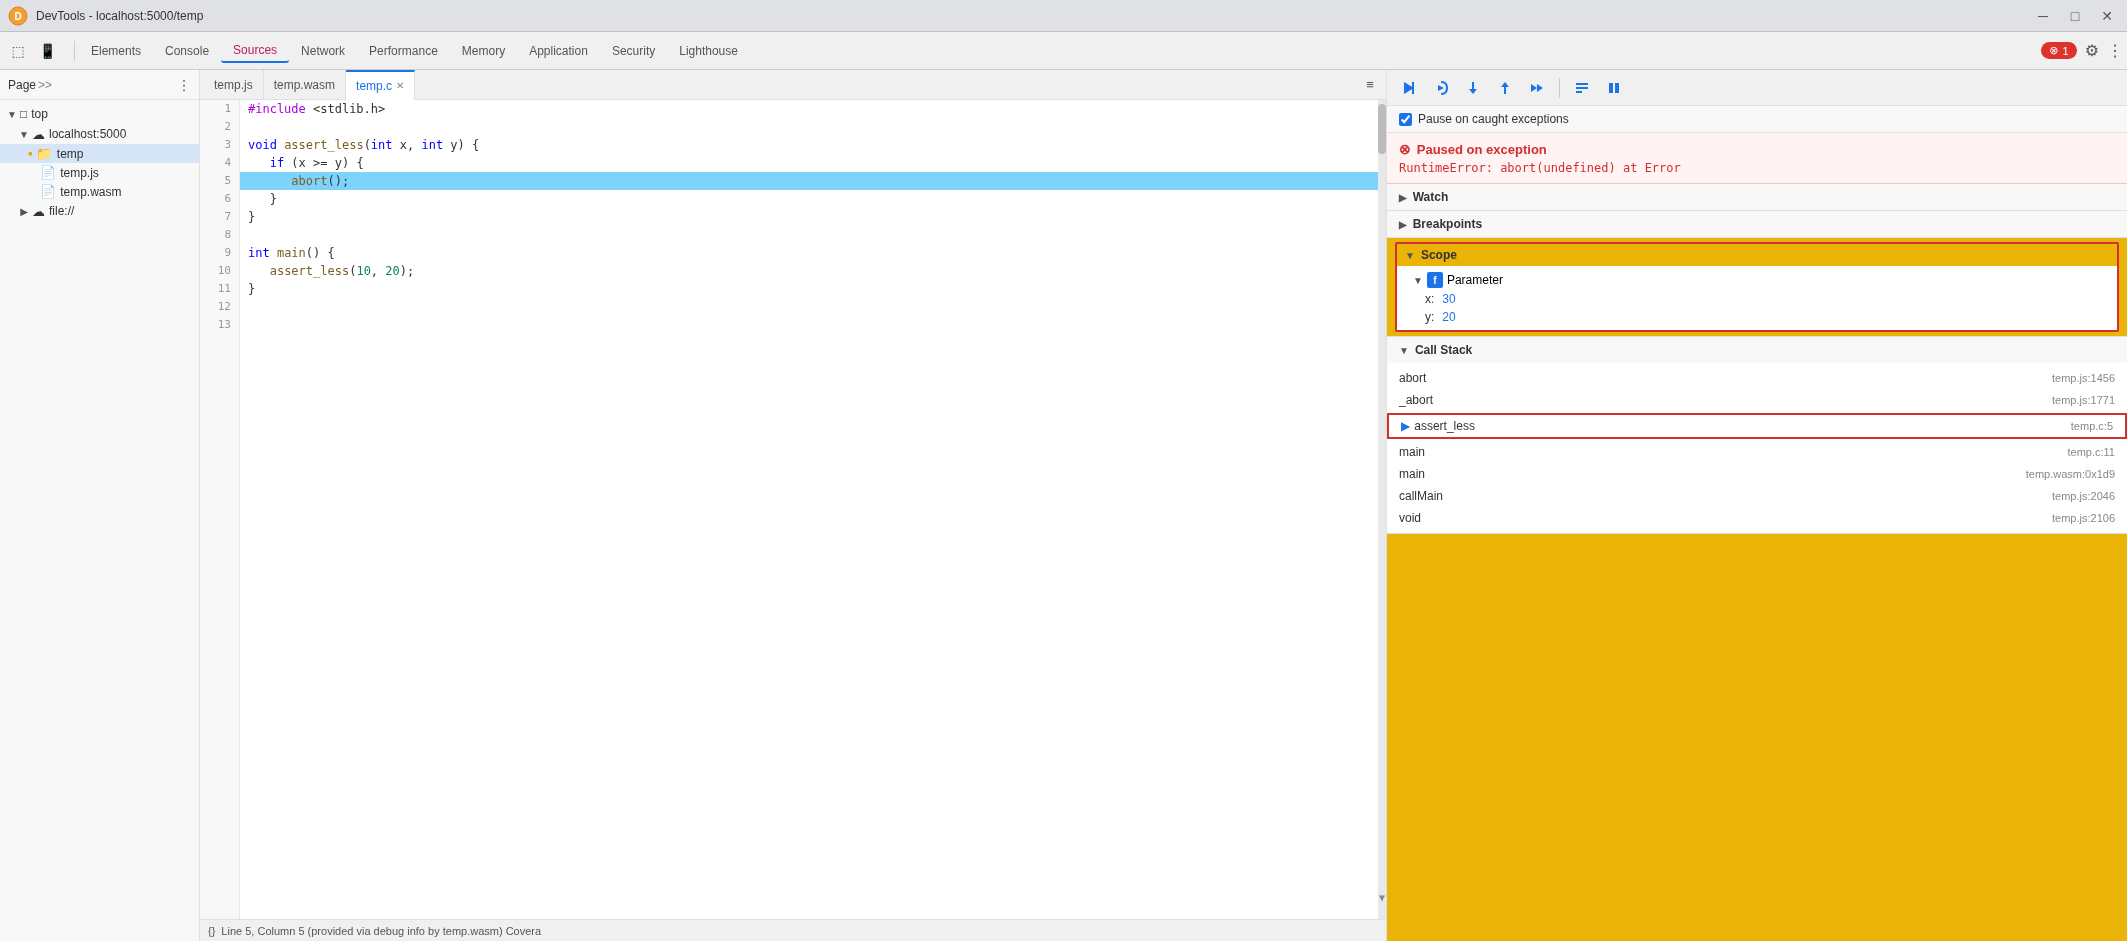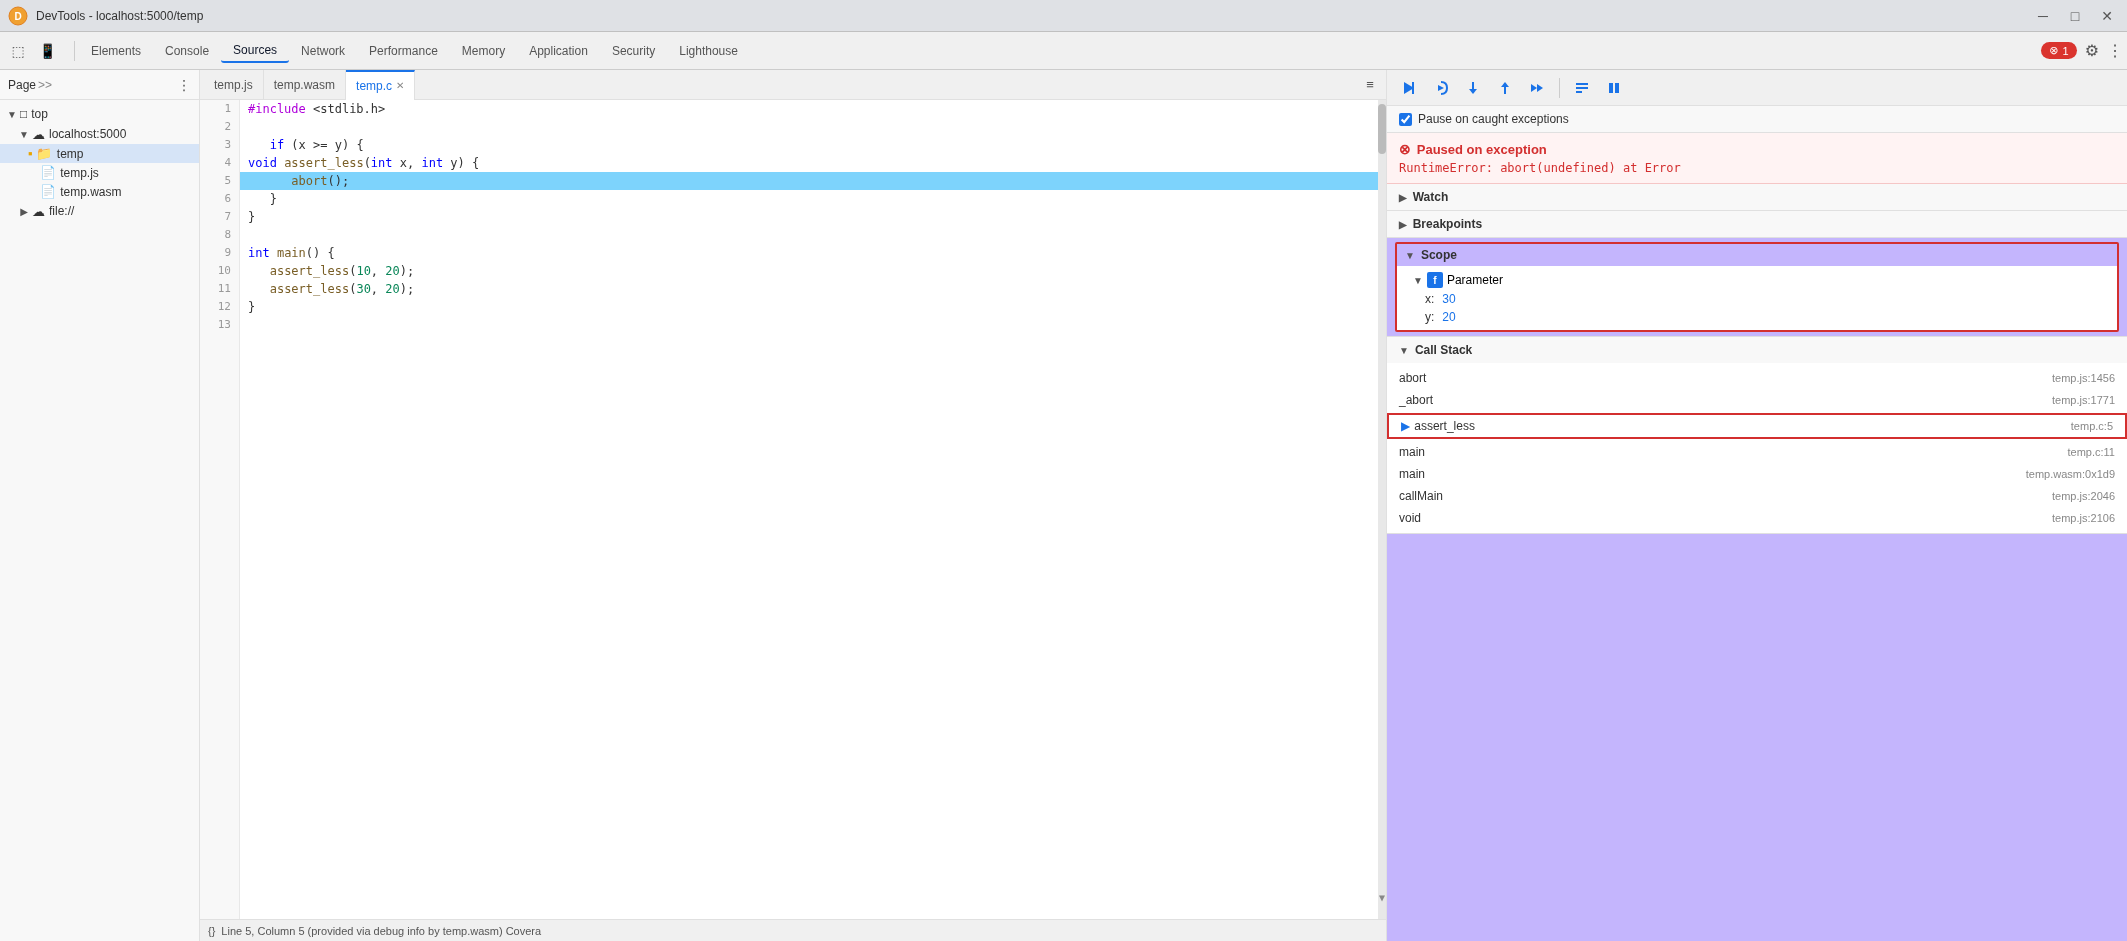--- a/index.html
+++ b/index.html
@@ -19,21 +19,21 @@
     
     .topnav {
       display: flex; align-items: center;
       background: #f0f0f0; height: 38px;
       border-bottom: 1px solid #ccc; padding: 0 4px;
     }
     .topnav-icons { display: flex; align-items: center; gap: 2px; margin-right: 8px; }
     .topnav-icon { width: 28px; height: 28px; display: flex; align-items: center; justify-content: center; cursor: pointer; border-radius: 3px; font-size: 14px; color: #555; }
     .topnav-divider { width: 1px; height: 20px; background: #ccc; margin: 0 4px; }
     .topnav-tab { padding: 4px 12px; font-size: 12px; color: #555; cursor: pointer; border-radius: 3px; }
-    .topnav-tab.active { color: #0f172a; border-bottom: 2px solid #1a73e8; }
+    .topnav-tab.active { color: #be185d; border-bottom: 2px solid #1a73e8; }
     .topnav-right { margin-left: auto; display: flex; align-items: center; gap: 8px; }
     .error-badge {
       display: flex; align-items: center; gap: 4px;
       background: #da342e; color: white; border-radius: 10px;
       padding: 2px 8px; font-size: 11px;
     }
     .settings-icon { font-size: 16px; color: #555; cursor: pointer; }
 
     
     .main-layout { display: flex; height: calc(100vh - 70px); }
@@ -97,21 +97,21 @@
     .inc { color: #af00db; }
 
     .code-status {
       height: 22px; background: #f0f0f0; border-top: 1px solid #e0e0e0;
       display: flex; align-items: center; padding: 0 8px; font-size: 11px; color: #555;
     }
 
     
     .debug-panel {
       width: 740px; min-width: 740px;
-      background: #c4b5fd; display: flex; flex-direction: column;
+      background: #eab308; display: flex; flex-direction: column;
       overflow-y: auto;
     }
     .debug-toolbar {
       display: flex; align-items: center; gap: 4px;
       padding: 6px 8px; border-bottom: 1px solid #e0e0e0;
       background: #f0f0f0; height: 36px;
     }
     .debug-btn {
       width: 28px; height: 28px; display: flex; align-items: center; justify-content: center;
       cursor: pointer; border-radius: 3px; font-size: 14px; color: #1a73e8; border: none; background: transparent;
@@ -299,29 +299,28 @@
         <div class="line-num">8</div>
         <div class="line-num">9</div>
         <div class="line-num">10</div>
         <div class="line-num">11</div>
         <div class="line-num">12</div>
         <div class="line-num">13</div>
       </div>
       <div class="code-lines">
         <div class="code-line"><span class="inc">#include</span> &lt;stdlib.h&gt;</div>
         <div class="code-line"></div>
+        <div class="code-line"><span class="kw">void</span> <span style="color:#795e26">assert_less</span>(<span class="kw">int</span> x, <span class="kw">int</span> y) {</div>
         <div class="code-line">   <span class="kw">if</span> (x &gt;= y) {</div>
-        <div class="code-line"><span class="kw">void</span> <span style="color:#795e26">assert_less</span>(<span class="kw">int</span> x, <span class="kw">int</span> y) {</div>
         <div class="code-line highlighted">      <span style="color:#795e26">abort</span>();</div>
         <div class="code-line">   }</div>
         <div class="code-line">}</div>
         <div class="code-line"></div>
         <div class="code-line"><span class="kw">int</span> <span style="color:#795e26">main</span>() {</div>
         <div class="code-line">   <span style="color:#795e26">assert_less</span>(<span class="num">10</span>, <span class="num">20</span>);</div>
-        <div class="code-line">   <span style="color:#795e26">assert_less</span>(<span class="num">30</span>, <span class="num">20</span>);</div>
         <div class="code-line">}</div>
         <div class="code-line"></div>
       </div>
 
       <div style="position:absolute;right:0;top:0;bottom:0;width:8px;background:#e8e8e8">
         <div style="width:8px;height:50px;background:#bbb;position:absolute;top:4px;border-radius:4px"></div>
         <div style="position:absolute;bottom:16px;right:0;width:8px;text-align:center;font-size:10px;color:#888">▼</div>
       </div>
     </div>
 

